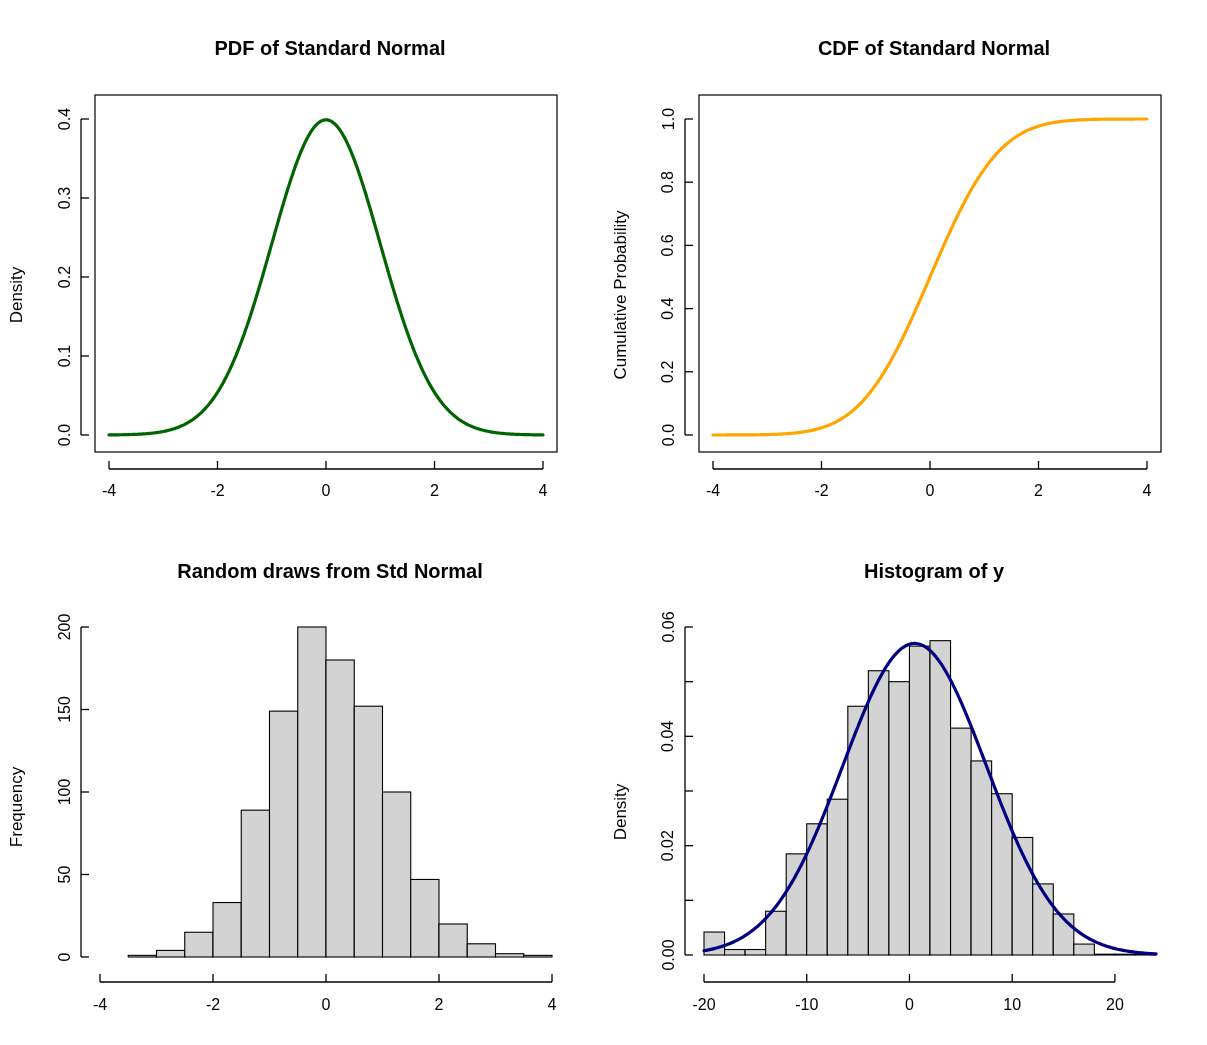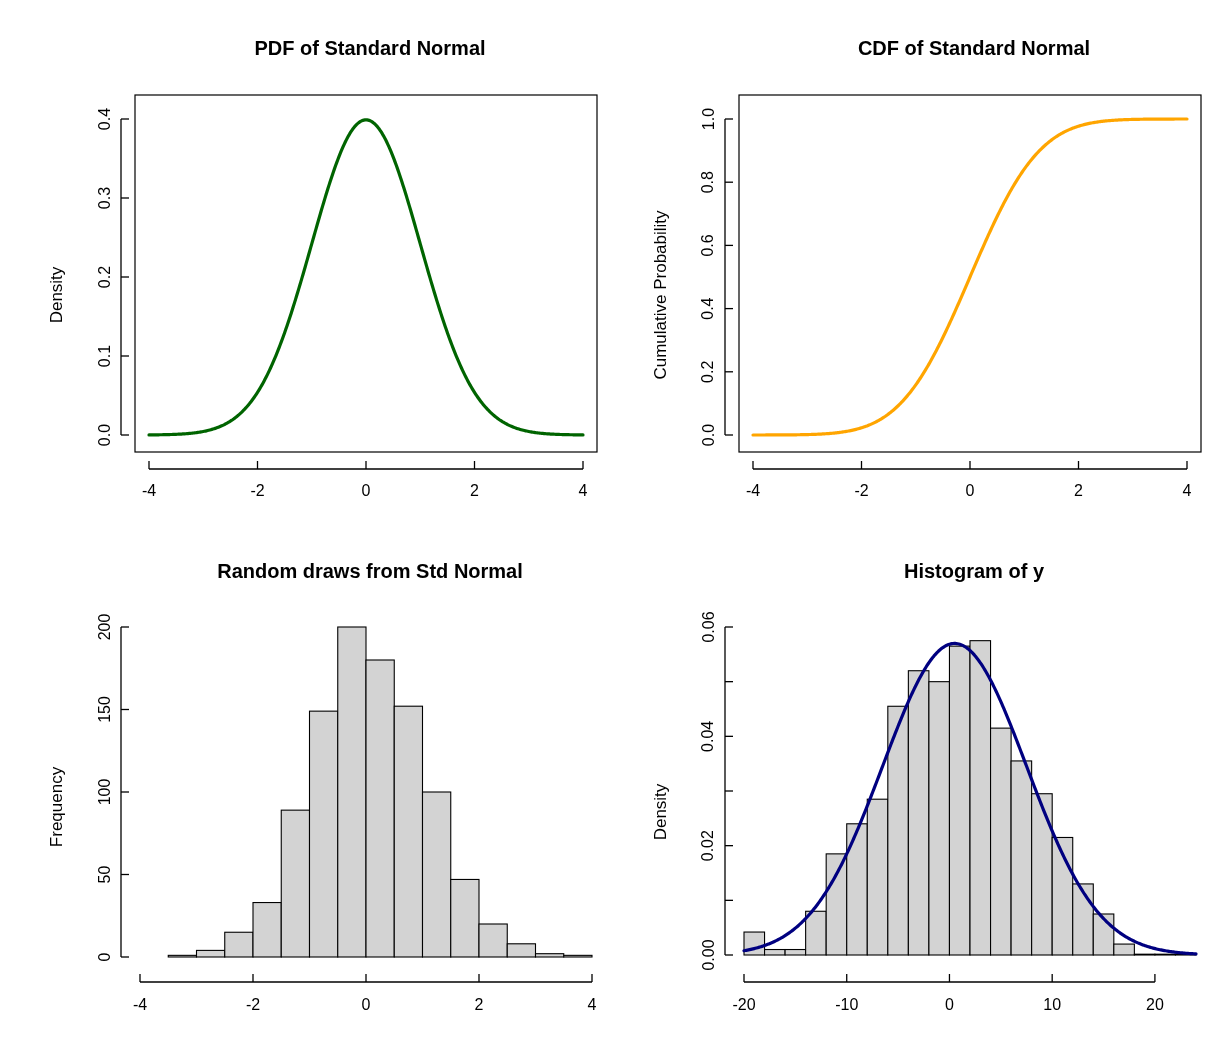--- a/index.html
+++ b/index.html
@@ -1,20 +1,20 @@
 <!DOCTYPE html>
 <html><head>
 <meta charset="utf-8">
 <style>
   html,body{margin:0;padding:0;background:#ffffff;}
   body{width:1207px;height:1045px;overflow:hidden;
        font-family:"Liberation Sans","DejaVu Sans",sans-serif;}
   #grid{width:1030px;height:1045px;display:grid;
         grid-template-columns:604px 603px;
-        grid-template-rows:522px 523px;padding-left:40px;}
+        grid-template-rows:522px 523px;}
   .panel{position:relative;width:100%;height:100%;}
   .panel svg{display:block;}
   text{fill:#000000;font-family:"Liberation Sans","DejaVu Sans",sans-serif;}
   .ttl{font-size:20px;font-weight:bold;text-anchor:middle;}
   .tick{font-size:16px;}
   .axlab{font-size:17px;text-anchor:middle;}
   .box{fill:none;stroke:#000000;stroke-width:1.2;}
   .axis{stroke:#000000;stroke-width:1.3;fill:none;stroke-linecap:butt;}
   .bar{fill:#d3d3d3;stroke:#000000;stroke-width:1.1;}
   .curve{fill:none;stroke-width:3.2;stroke-linejoin:round;stroke-linecap:round;}

